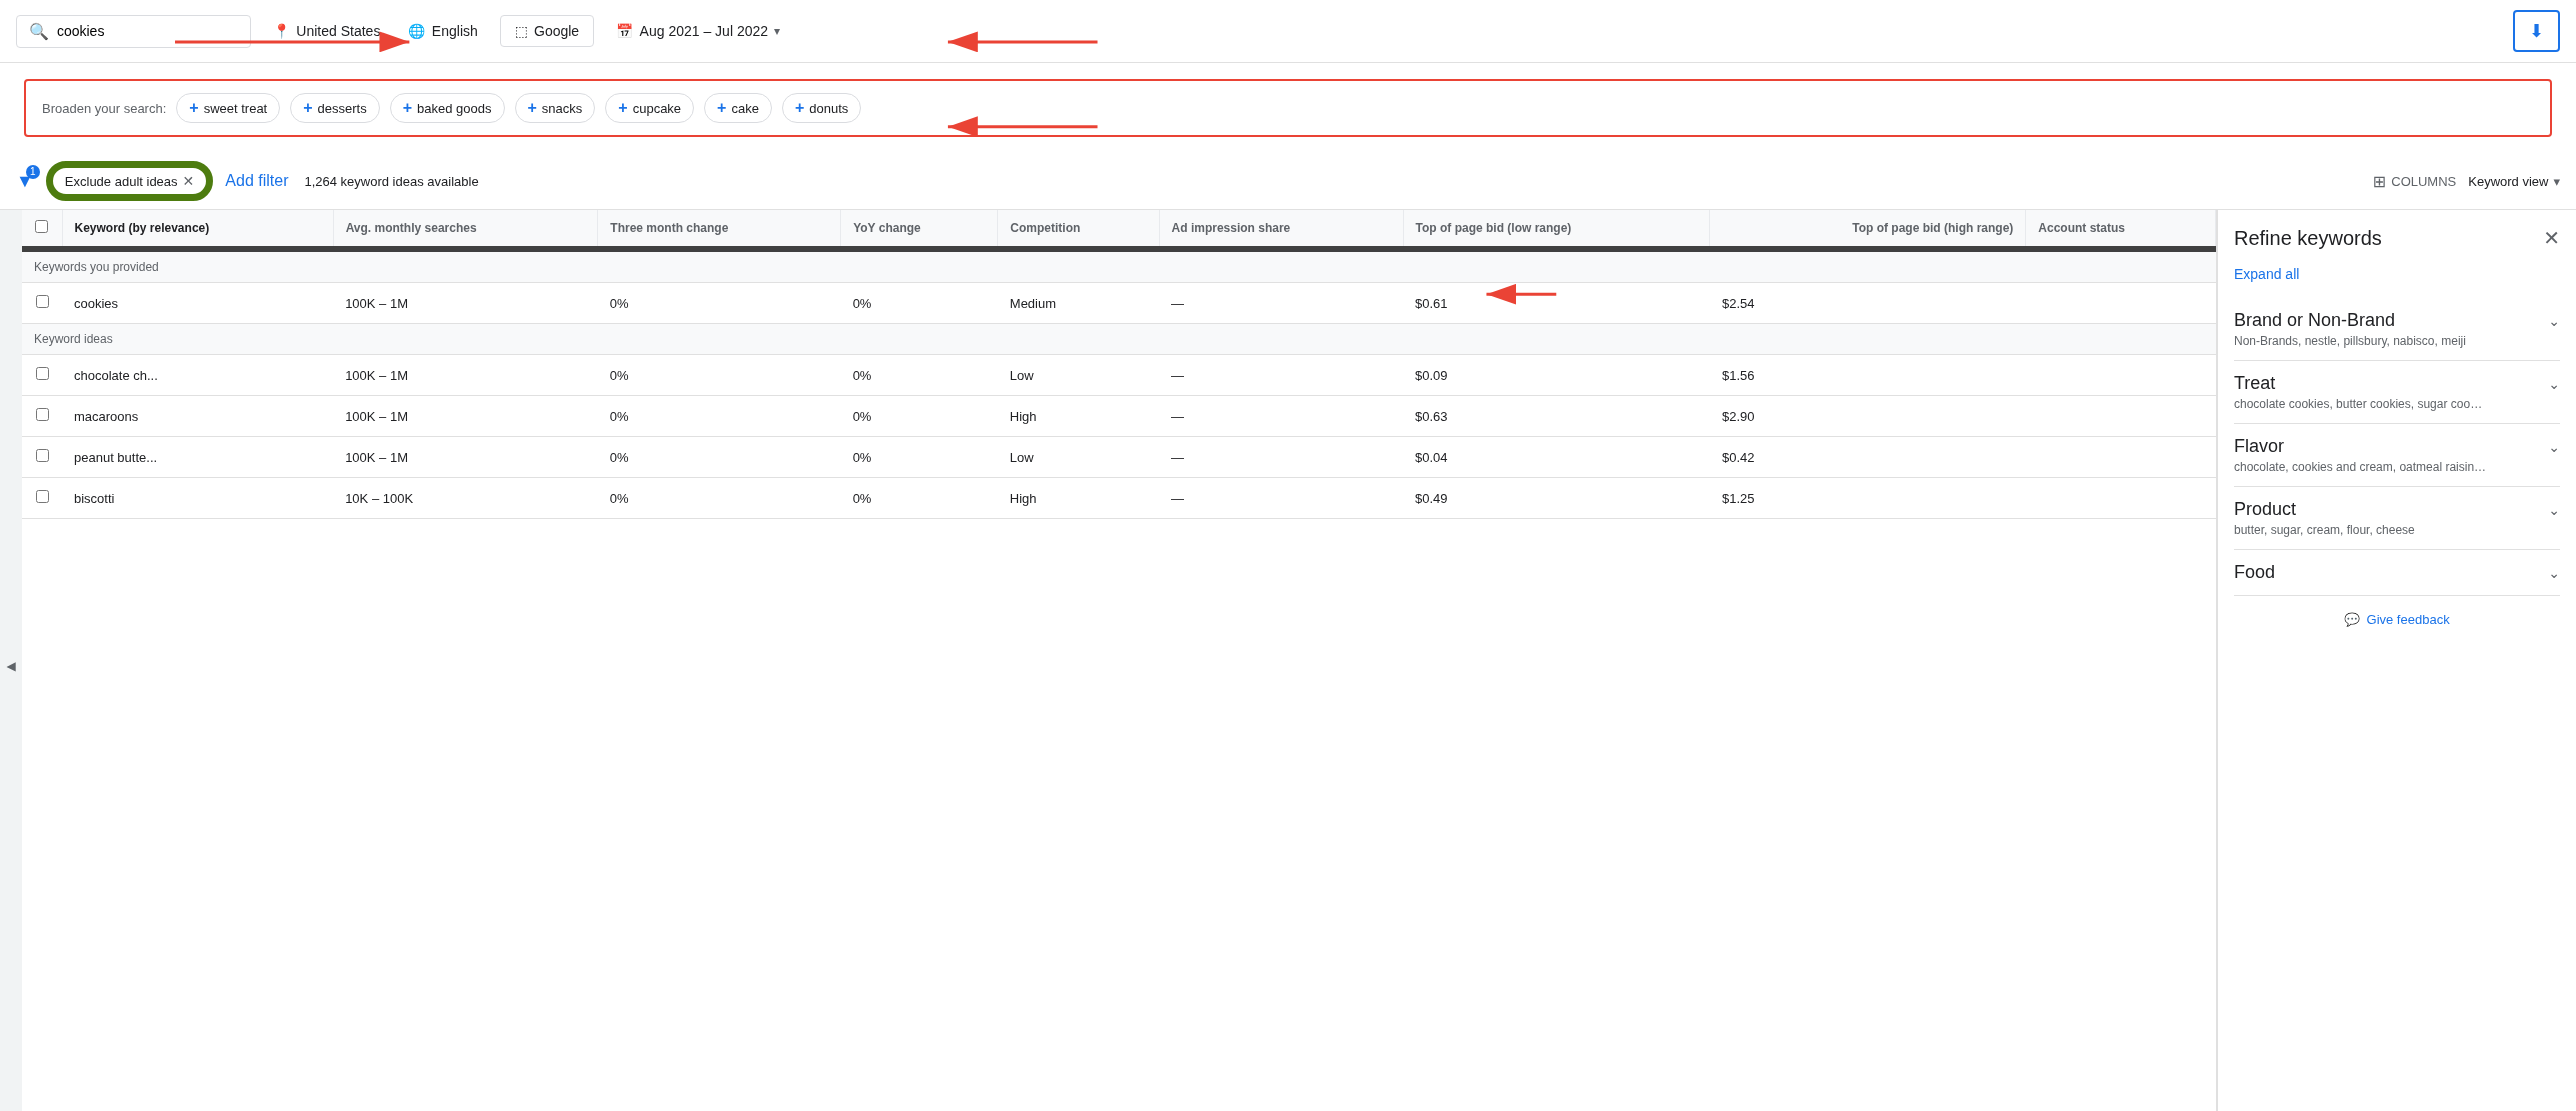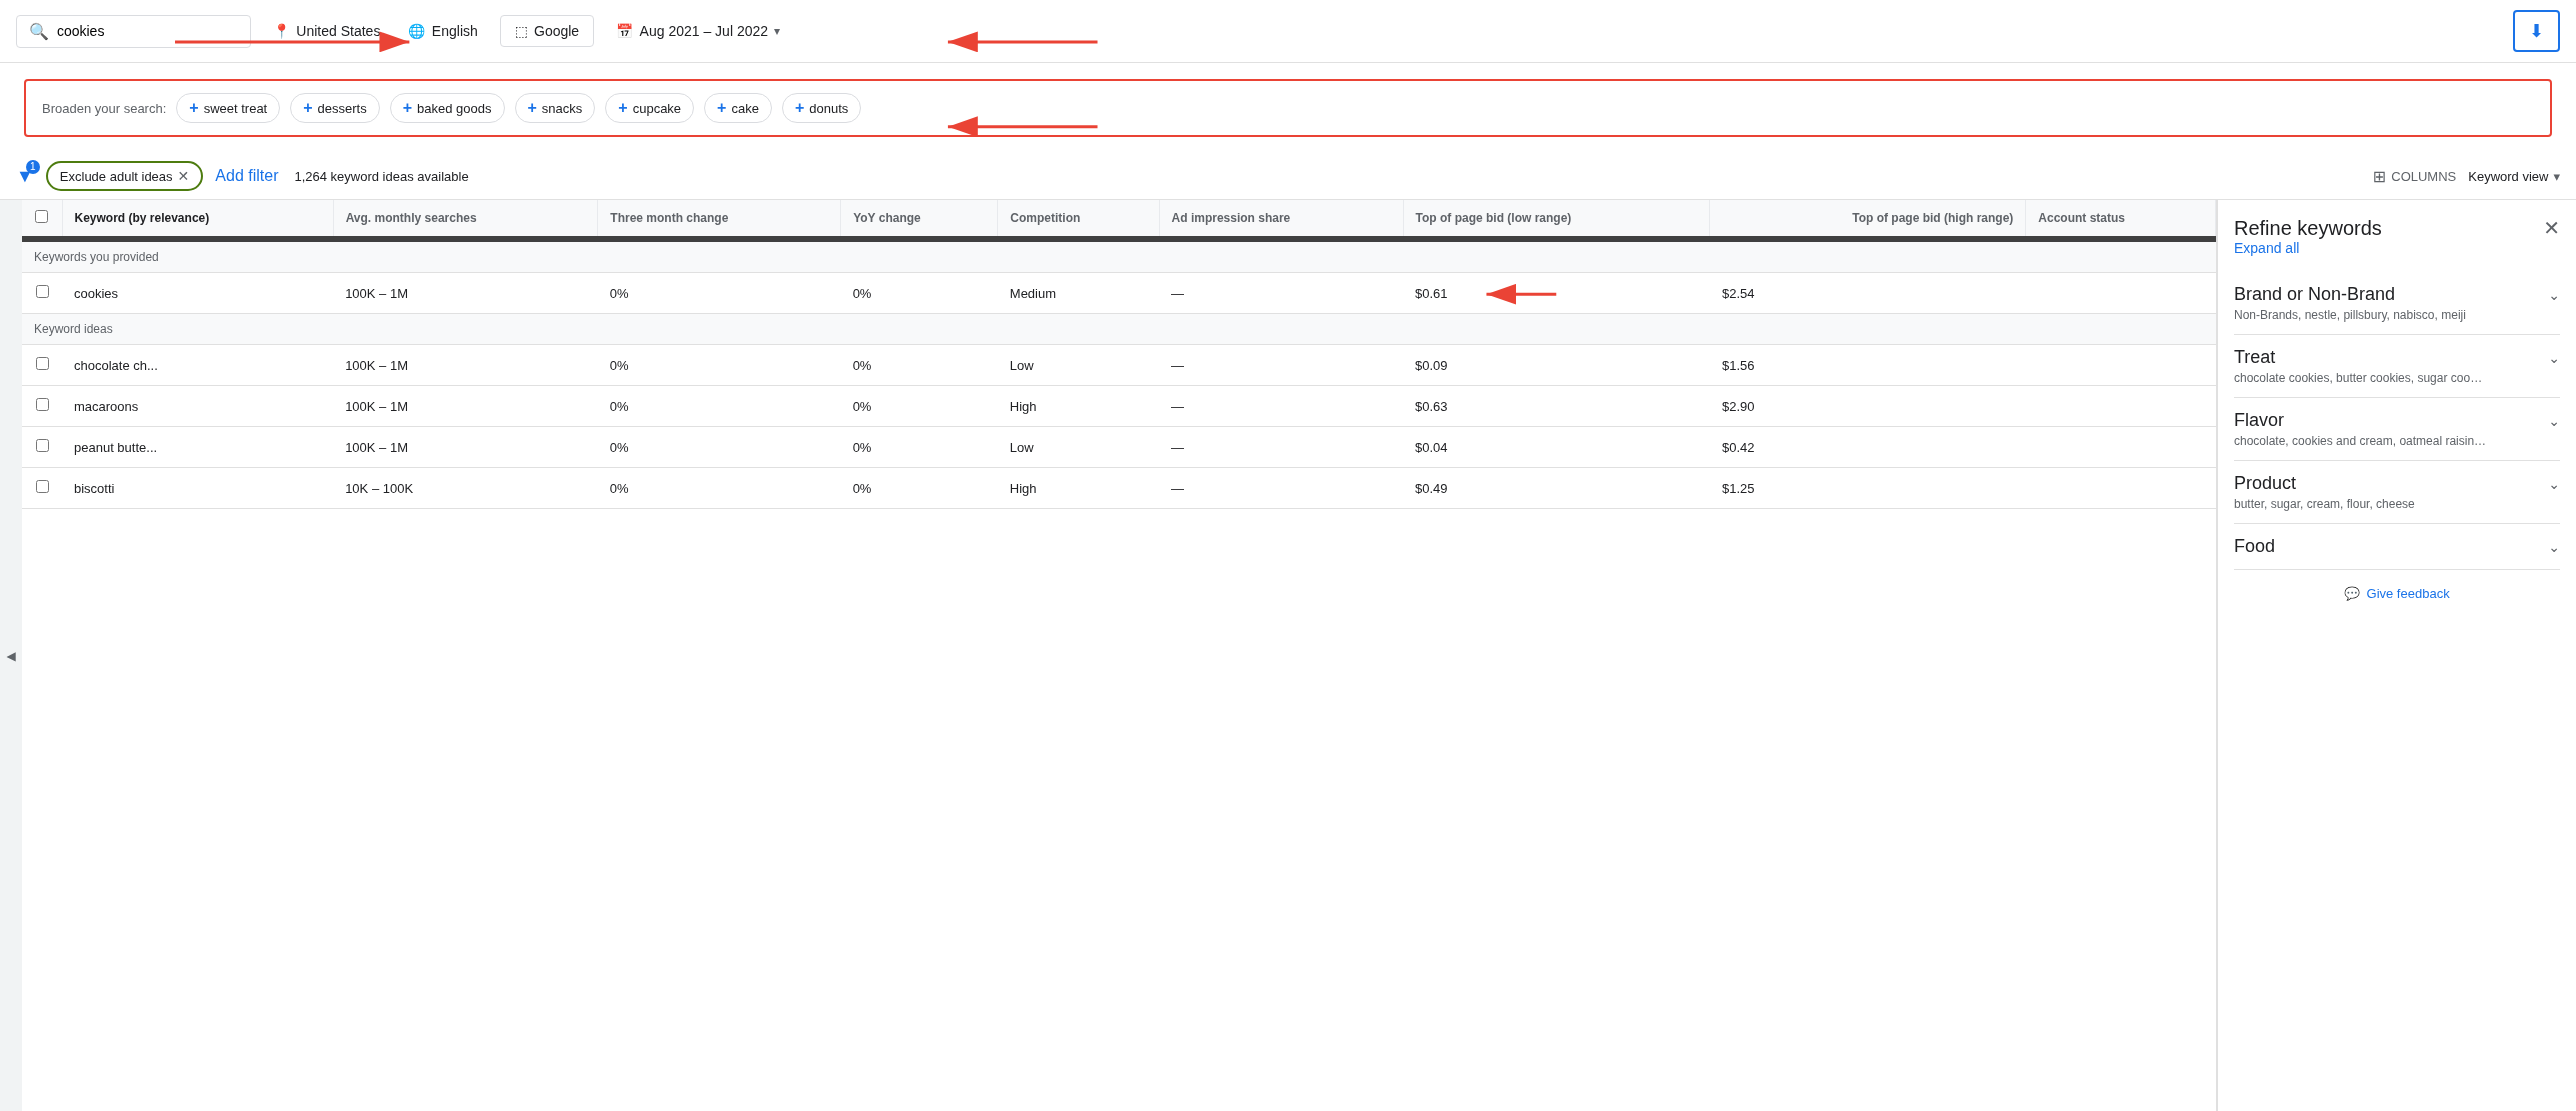--- a/index.html
+++ b/index.html
@@ -86,21 +86,21 @@
       top: -6px; right: -6px;
       background: #1a73e8;
       color: white;
       border-radius: 50%;
       width: 14px; height: 14px;
       font-size: 10px;
       display: flex; align-items: center; justify-content: center;
     }
     .filter-chip {
       display: flex; align-items: center; gap: 5px;
-      border: 2px solid #4d7c0f; border-radius: 20px;
+      border: 7px solid #4d7c0f; border-radius: 20px;
       padding: 5px 12px; font-size: 13px; cursor: pointer;
     }
     .filter-chip .close { color: #5f6368; font-size: 14px; }
     .add-filter { color: #1a73e8; font-size: 16px; cursor: pointer; }
     .keyword-count { font-size: 13px; color: #202124; margin-left: 4px; }
     .spacer { flex: 1; }
     .columns-btn {
       display: flex; align-items: center; gap: 5px;
       font-size: 13px; cursor: pointer; color: #5f6368;
     }
@@ -163,20 +163,21 @@
       width: 359px;
       min-width: 359px;
       padding: 16px;
       overflow-y: auto;
       border-left: 1px solid #e0e0e0;
     }
     .sidebar-header {
       display: flex;
       align-items: center;
       justify-content: space-between;
+      margin-bottom: 16px;
       text-align: right;
     }
     .sidebar-title { font-size: 20px; font-weight: 400; color: #202124; }
     .sidebar-close { color: #5f6368; cursor: pointer; font-size: 20px; }
     .expand-all { color: #1a73e8; font-size: 14px; cursor: pointer; margin-bottom: 16px; display: block; }
     .refine-item {
       border-bottom: 1px solid #e0e0e0;
       padding: 12px 0;
       cursor: pointer;
     }

